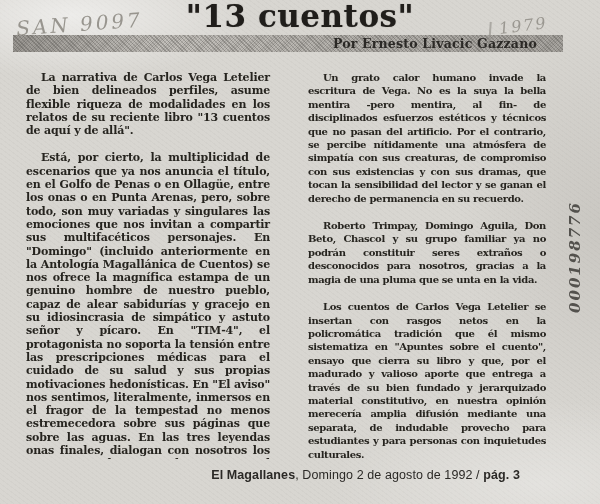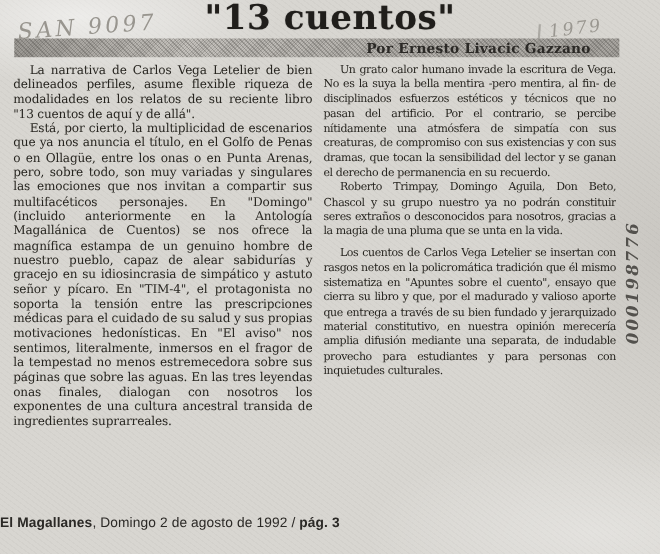--- a/index.html
+++ b/index.html
@@ -42,32 +42,32 @@
   .pencil-stroke{position:absolute;left:489px;top:22px;width:2px;height:22px;background:#989590;opacity:.7;transform:rotate(4deg);}
   .code-side{
     left:497px;top:248px;width:156px;text-align:center;
     font-size:15px;font-weight:700;letter-spacing:2px;color:#4d4b47;
     transform:rotate(-90deg);transform-origin:center;opacity:.95;
   }
   .columns{
     position:absolute;left:12px;top:57px;width:548px;height:402px;
     display:flex;gap:10px;overflow:hidden;
   }
-  .col p{margin:0;text-align:justify;text-indent:15px;hyphens:auto;-webkit-hyphens:auto;}
+  .col p{margin:14px;text-align:justify;text-indent:15px;hyphens:auto;font-weight:bold;-webkit-hyphens:auto;}
   .col-left{
     width:272px;font-size:11px;line-height:13.3px;letter-spacing:-.15px;
     color:#26241f;
   }
   .col-right{
     width:266px;font-size:10px;line-height:13.4px;letter-spacing:-.35px;
     color:#26241f;
   }
   .col-right p.sp{margin-top:6px;}
   .footer{
-    position:absolute;left:0;top:468px;width:520px;text-align:left;
+    position:absolute;left:0;top:468px;width:520px;text-align:right;
     font-family:"Liberation Sans", sans-serif;font-size:12.5px;color:#2b2926;
     letter-spacing:.1px;white-space:nowrap;
   }
   .footer .b{font-weight:700;}
 </style>
 </head>
 <body>
 
 <div class="page">
 
@@ -83,21 +83,21 @@
 
   <div class="hand year-mark">1979</div>
 
   <div class="columns">
     <div class="col col-left">
       <p>La narrativa de Carlos Vega Letelier de bien delineados perfiles, asume flexible riqueza de modalidades en los relatos de su reciente libro "13 cuentos de aquí y de allá".</p>
       <p>Está, por cierto, la multiplicidad de escenarios que ya nos anuncia el título, en el Golfo de Penas o en Ollagüe, entre los onas o en Punta Arenas, pero, sobre todo, son muy variadas y singulares las emociones que nos invitan a compartir sus multifacéticos personajes. En "Domingo" (incluido anteriormente en la Antología Magallánica de Cuentos) se nos ofrece la magnífica estampa de un genuino hombre de nuestro pueblo, capaz de alear sabidurías y gracejo en su idiosincrasia de simpático y astuto señor y pícaro. En "TIM-4", el protagonista no soporta la tensión entre las prescripciones médicas para el cuidado de su salud y sus propias motivaciones hedonísticas. En "El aviso" nos sentimos, literalmente, inmersos en el fragor de la tempestad no menos estremecedora sobre sus páginas que sobre las aguas. En las tres leyendas onas finales, dialogan con nosotros los exponentes de una cultura ancestral transida de ingredientes suprarreales.</p>
     </div>
     <div class="col col-right">
       <p>Un grato calor humano invade la escritura de Vega. No es la suya la bella mentira -pero mentira, al fin- de disciplinados esfuerzos estéticos y técnicos que no pasan del artificio. Por el contrario, se percibe nítidamente una atmósfera de simpatía con sus creaturas, de compromiso con sus existencias y con sus dramas, que tocan la sensibilidad del lector y se ganan el derecho de permanencia en su recuerdo.</p>
-      <p>Roberto Trimpay, Domingo Aguila, Don Beto, Chascol y su grupo nuestro ya no podrán constituir seres extraños o desconocidos para nosotros, gracias a la magia de una pluma que se unta en la vida.</p>
+      <p>Roberto Trimpay, Domingo Aguila, Don Beto, Chascol y su grupo familiar ya no podrán constituir seres extraños o desconocidos para nosotros, gracias a la magia de una pluma que se unta en la vida.</p>
       <p class="sp">Los cuentos de Carlos Vega Letelier se insertan con rasgos netos en la policromática tradición que él mismo sistematiza en "Apuntes sobre el cuento", ensayo que cierra su libro y que, por el madurado y valioso aporte que entrega a través de su bien fundado y jerarquizado material constitutivo, en nuestra opinión merecería amplia difusión mediante una separata, de indudable provecho para estudiantes y para personas con inquietudes culturales.</p>
     </div>
   </div>
 
   <div class="hand code-side">000198776</div>
 
   <div class="footer">
     <span class="b">El Magallanes</span><span>, Domingo 2 de agosto de 1992 / </span><span class="b">pág. 3</span>
   </div>
 

